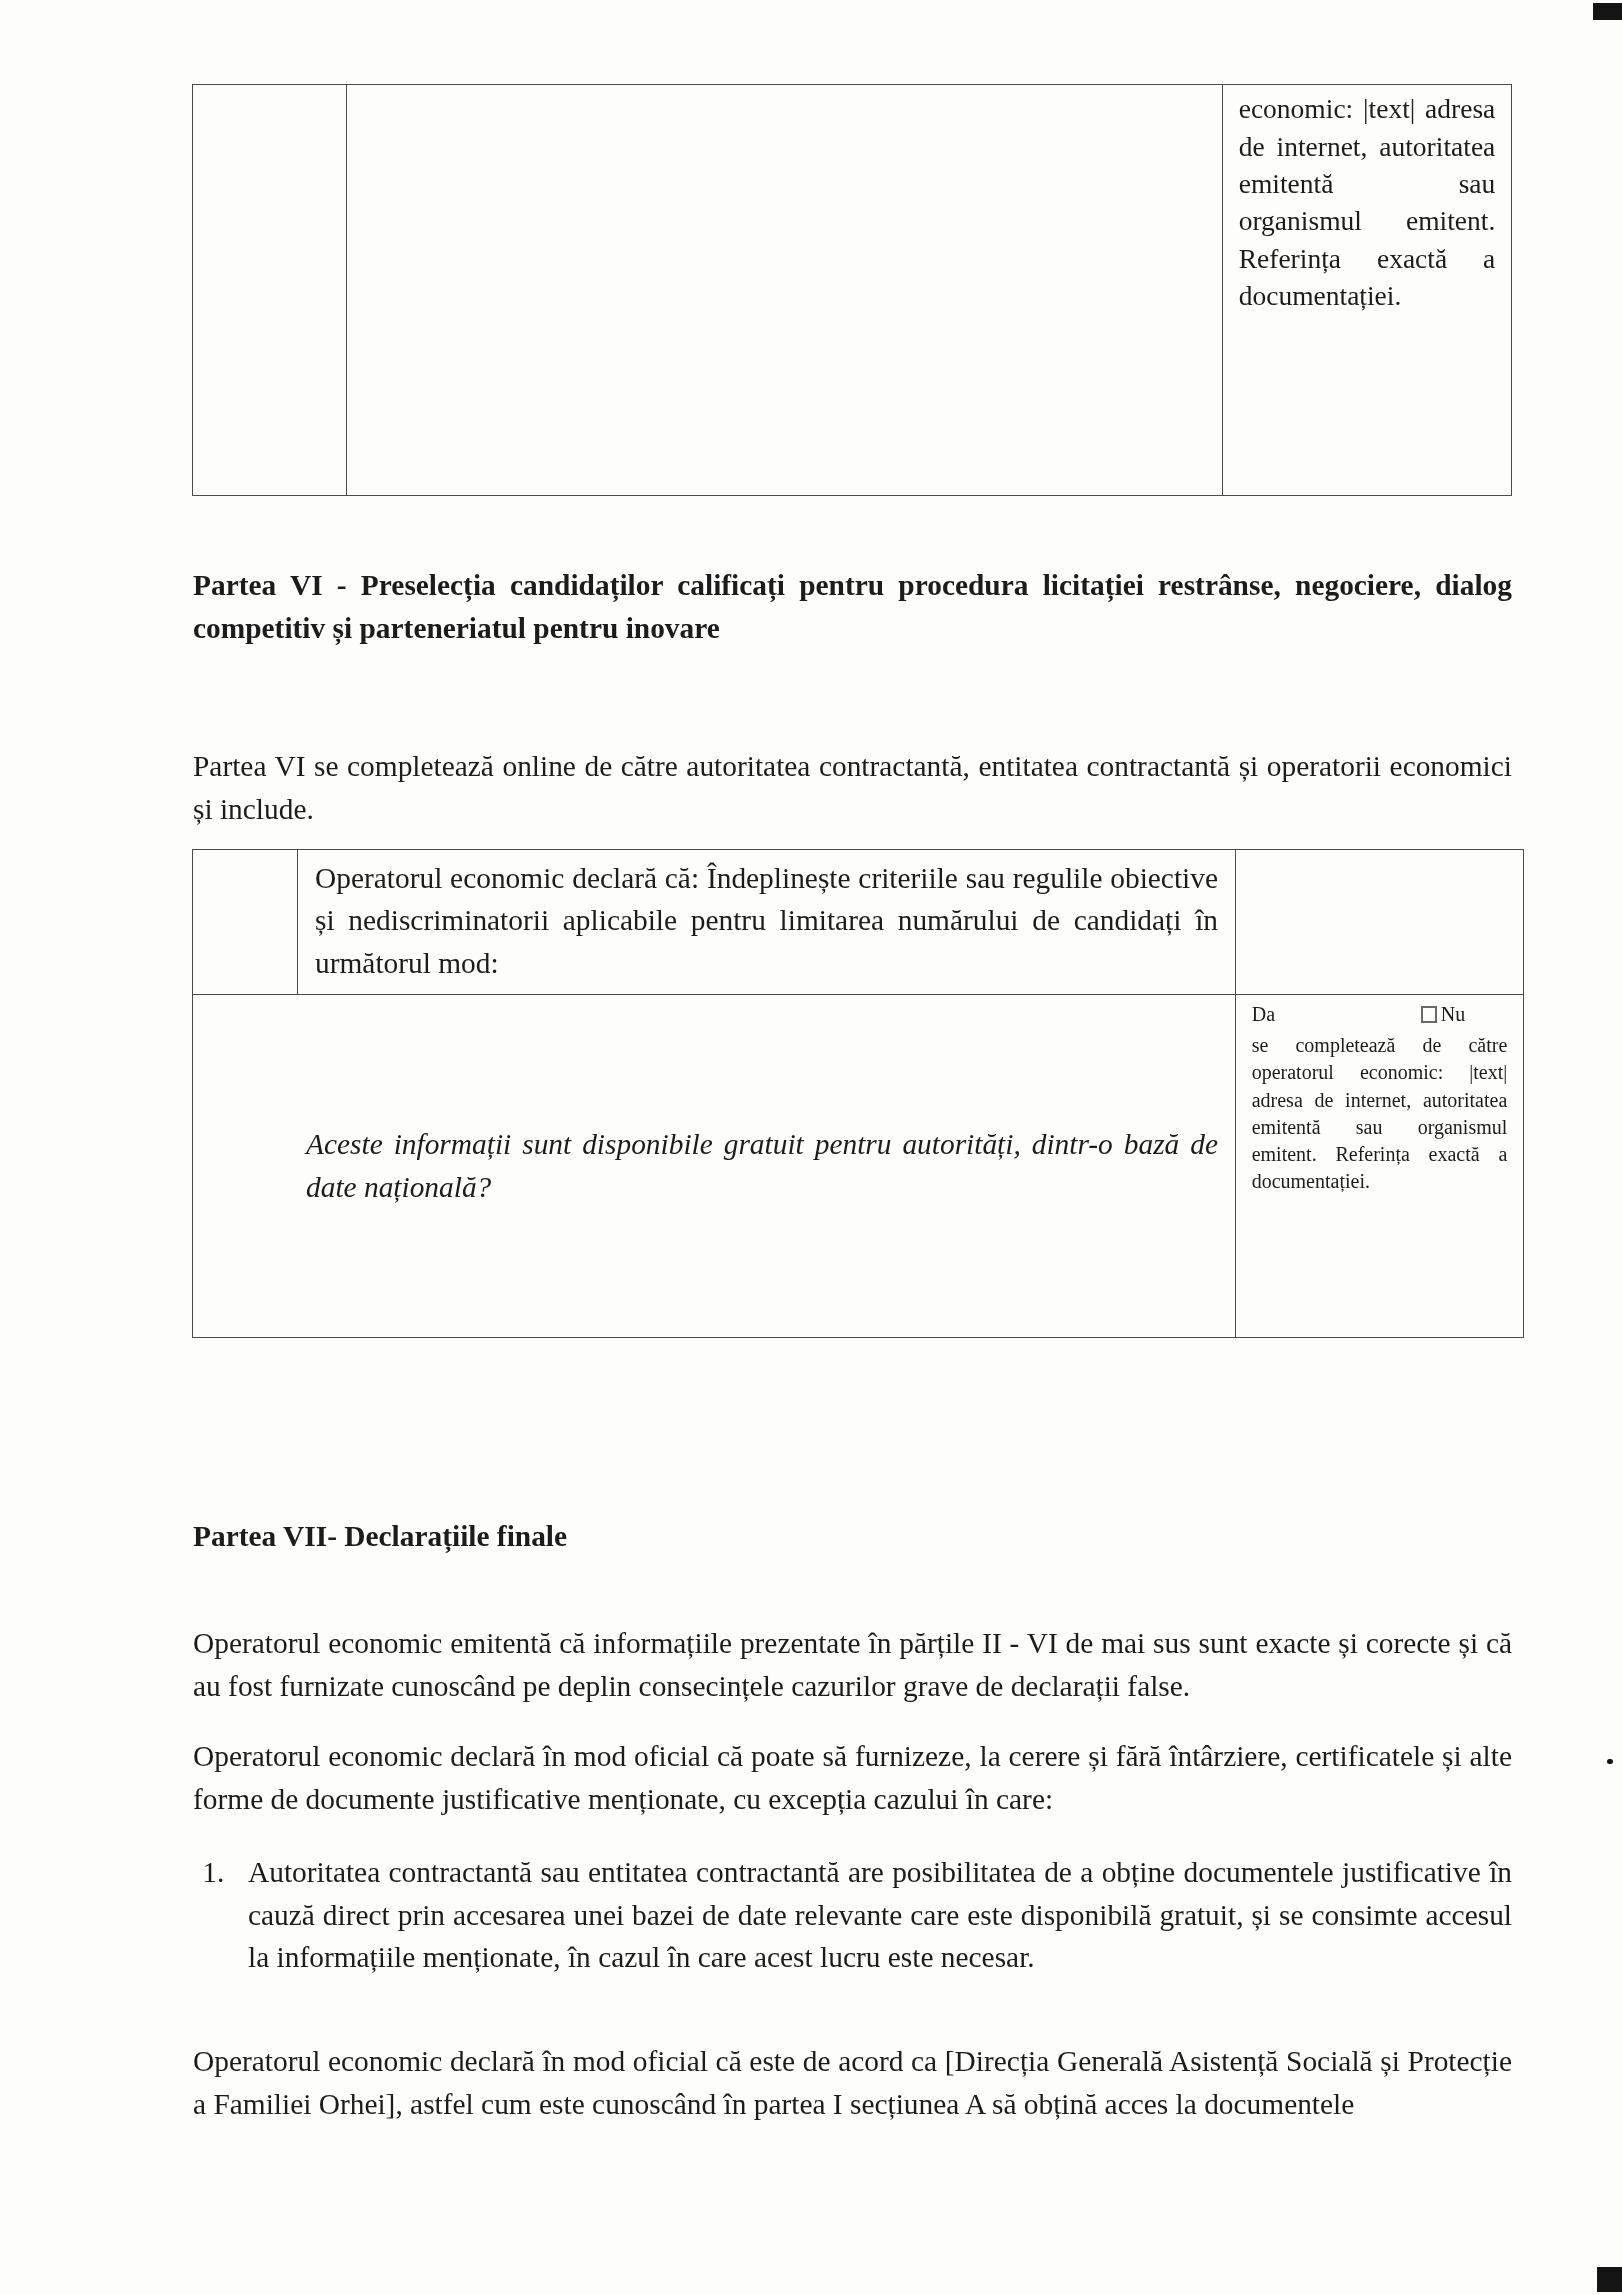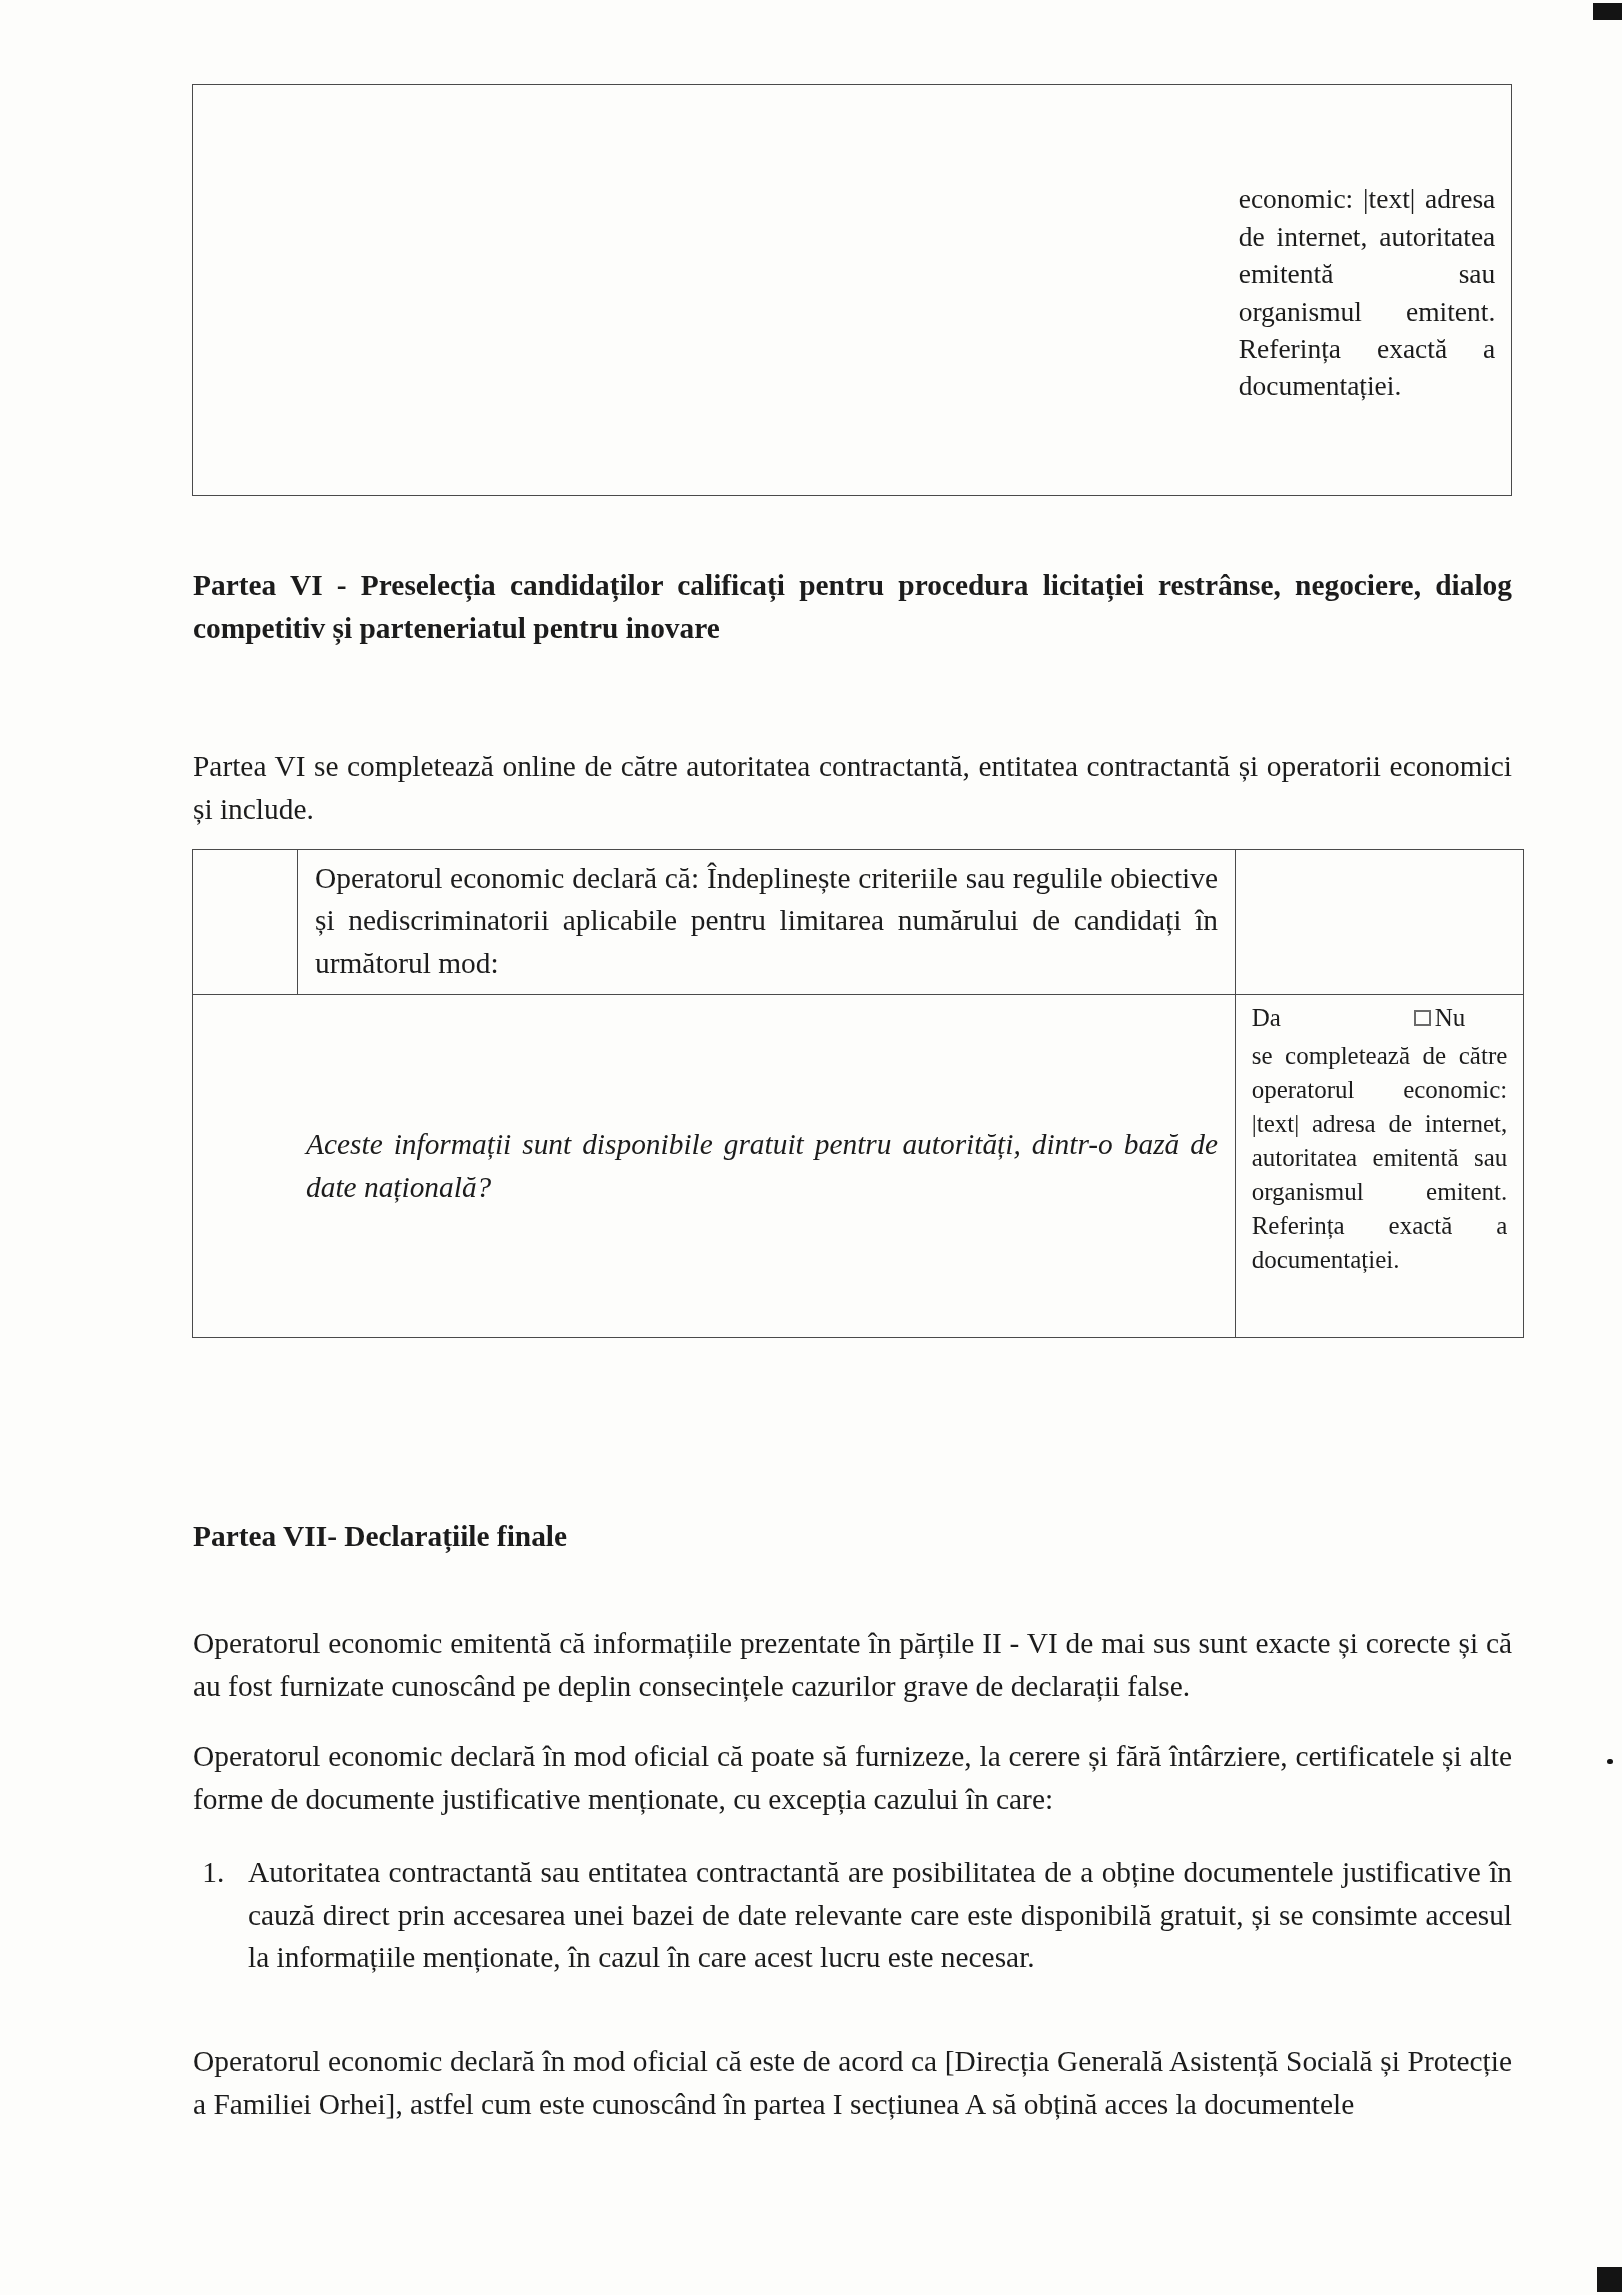--- a/index.html
+++ b/index.html
@@ -20,21 +20,20 @@
   .bold { font-weight: bold; }
   .italic { font-style: italic; }
 
   
   .top-table {
     left: 192px; top: 84px;
     width: 1320px; height: 412px;
     border: 1.3px solid #4a4a4a;
     display: flex;
     box-sizing: border-box;
-    align-items: center;
   }
   .top-table .cell-spacer1 { width: 154px; border-right: 1.3px solid #4a4a4a; box-sizing: border-box; }
   .top-table .cell-main    { flex: 1; border-right: 1.3px solid #4a4a4a; box-sizing: border-box; }
   .top-table .cell-right   {
     width: 288px; box-sizing: border-box;
     padding: 5.2px 15.7px 0 15.7px;
     font-size: 27.5px; line-height: 1.36;
     text-align: justify;
   }
 
@@ -61,21 +60,21 @@
     border-right: 1.3px solid #4a4a4a;
     box-sizing: border-box;
     padding: 0 17px 0 113px;
     display: flex;
     align-items: center;
     text-align: justify;
   }
   .mt-danu-cell {
     width: 287px; box-sizing: border-box;
     padding: 6.5px 15.7px 0 15.7px;
-    font-size: 25px; line-height: 1.36;
+    font-size: 20px; line-height: 1.36;
     text-align: justify;
   }
   .danu-line { display: flex; align-items: center; margin-bottom: 3.9px; }
   .nu-group { margin-left: auto; margin-right: 42px; display: inline-flex; align-items: center; }
   .checkbox {
     display: inline-block;
     width: 16.4px; height: 16.4px;
     border: 2px solid #6a6a6a;
     box-sizing: border-box;
     margin-right: 3.9px;

